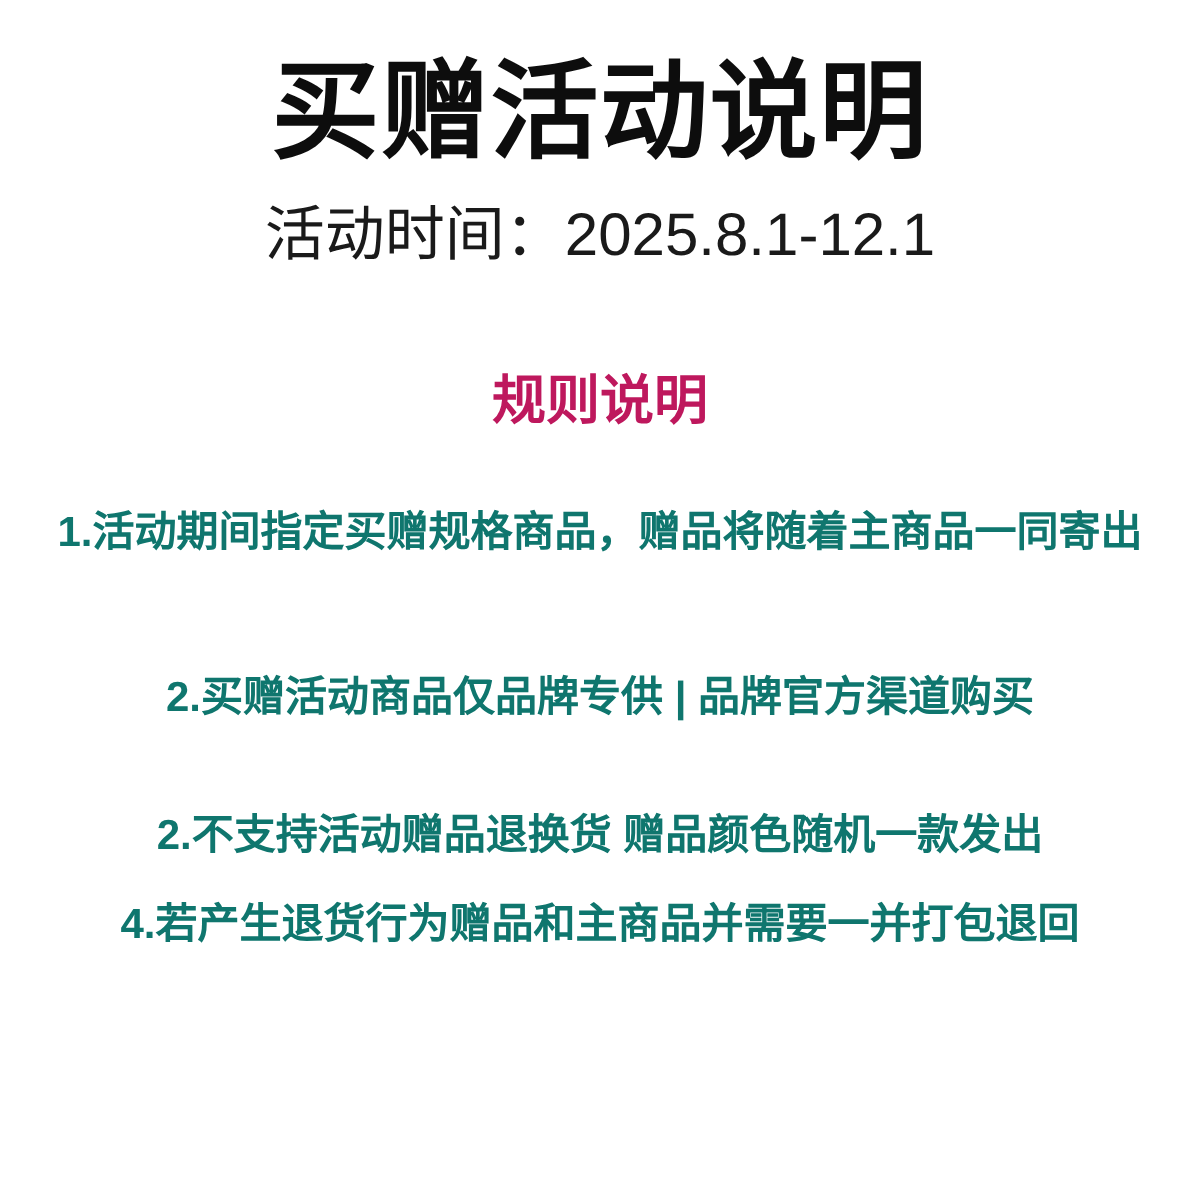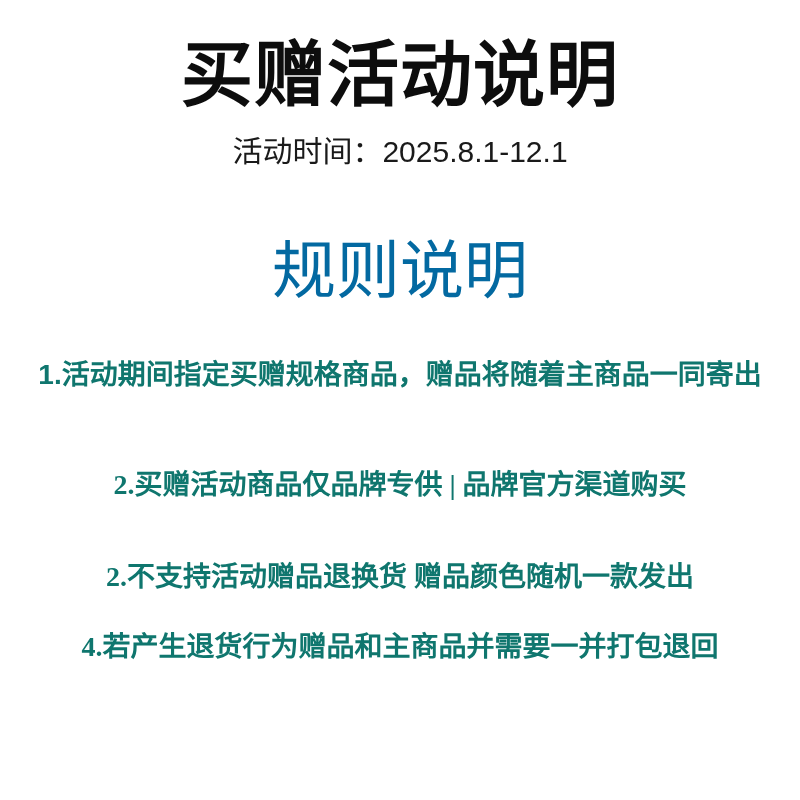--- a/index.html
+++ b/index.html
@@ -27,55 +27,55 @@
     font-size: 72px;
     line-height: 1.1;
     font-weight: 900;
     letter-spacing: 1px;
     color: #0d0d0d;
     white-space: nowrap;
   }
 
   .subtitle {
     margin-top: 20px;
-    font-size: 30px;
+    font-size: 40px;
     line-height: 1.1;
     font-weight: 400;
     color: #1a1a1a;
     white-space: nowrap;
   }
 
   .section-heading {
     margin-top: 68px;
-    font-size: 64px;
+    font-size: 36px;
     line-height: 1.1;
-    font-weight: 400;
-    color: #0369a1;
+    font-weight: 700;
+    color: #be185d;
     white-space: nowrap;
   }
 
   .rules {
     margin-top: 52px;
     width: 100%;
     display: flex;
     flex-direction: column;
     align-items: center;
   }
 
   .rule {
     font-size: 28px;
     line-height: 1.15;
     font-weight: 700;
     color: #0f766e;
     white-space: nowrap;
   }
 
-  .rule + .rule { margin-top: 60px; font-family: Liberation Serif, serif; }
+  .rule + .rule { margin-top: 60px; }
   .rule:nth-child(2) { margin-top: 78px; }
-  .rule:nth-child(4) { margin-top: 38px; }
+  .rule:nth-child(4) { margin-top: 27px; }
   .rule:nth-child(5) { margin-top: 55px; }
 </style>
 </head>
 <body>
 
 <div class="poster">
 
   <h1 class="page-title">买赠活动说明</h1>
 
   <p class="subtitle">活动时间：2025.8.1-12.1</p>

